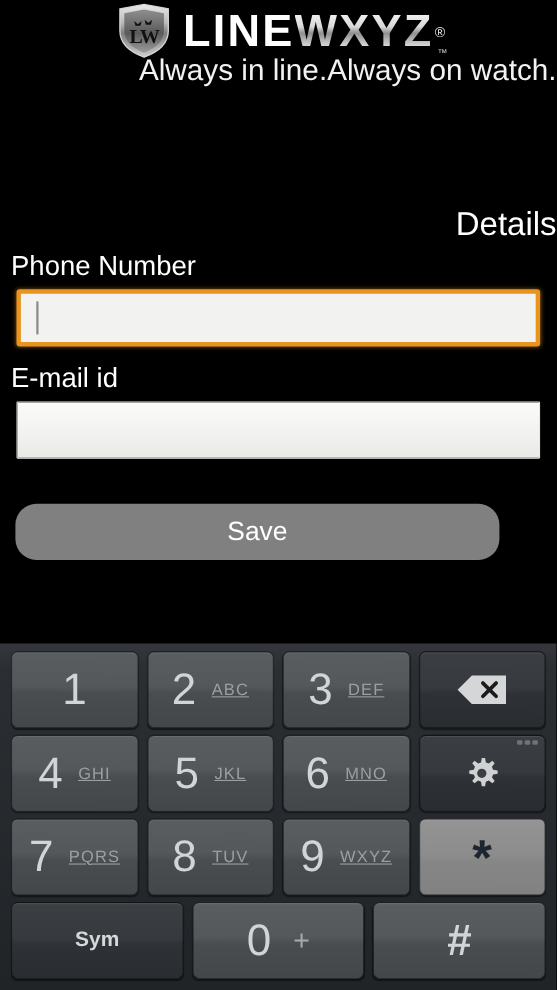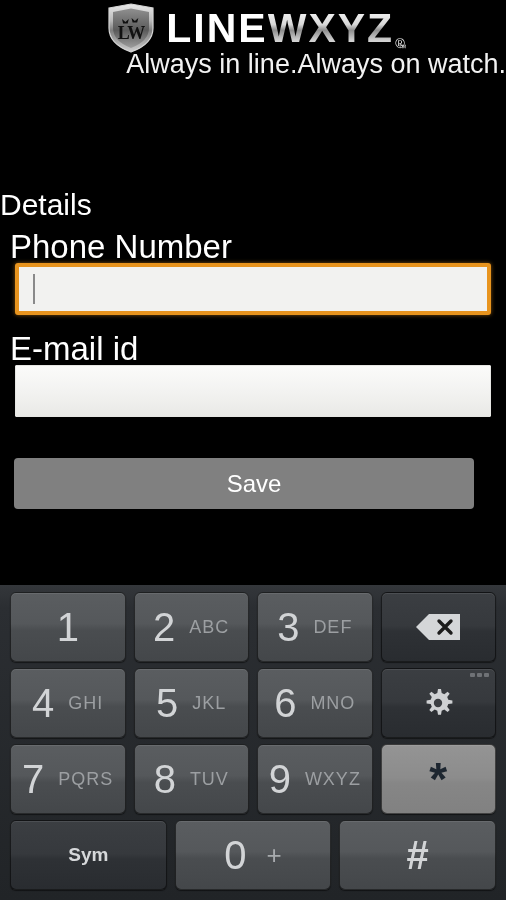--- a/index.html
+++ b/index.html
@@ -17,21 +17,21 @@
     position:relative;width:506px;height:90px;
   }
   .logo-row{
     position:absolute;left:0;top:2px;width:506px;height:52px;
     display:flex;align-items:center;justify-content:center;
   }
   .shield-wrap{
     width:62px;height:52px;position:relative;margin-right:4px;flex:0 0 auto;text-align:right;
   }
   .brand{
-    position:relative;display:flex;align-items:flex-end;
+    position:relative;display:flex;align-items:center;
     letter-spacing:1px;
   }
   .brand .line{
     font-size:41px;font-weight:bold;color:#ffffff;line-height:44px;
     letter-spacing:2px;
   }
   .brand .watch{
     font-size:41px;font-weight:bold;line-height:44px;letter-spacing:2px;
     background:linear-gradient(180deg,#ffffff 0%,#d8d8d8 42%,#8e8e8e 55%,#cfcfcf 78%,#efefef 100%);
     -webkit-background-clip:text;background-clip:text;color:transparent;
@@ -50,25 +50,25 @@
     position:relative;font-size:27px;color:#f2f2f2;letter-spacing:0px;
     line-height:30px;
   }
   .tagline .tm{
     position:absolute;right:-13px;top:-1px;font-size:9px;color:#d0d0d0;
   }
   
   .shield-wrap svg{display:block;}
   
   #title{
-    position:absolute;left:0;top:188px;width:506px;text-align:left;
+    position:absolute;left:0;top:188px;width:506px;text-align:right;
     font-size:30px;color:#ffffff;
   }
   .field-label{
-    position:absolute;left:10px;font-size:33px;color:#ffffff;
+    position:absolute;left:10px;font-size:25px;color:#ffffff;
   }
   #lbl-phone{top:228px;}
   #lbl-email{top:330px;}
   .input-box{
     position:absolute;left:15px;width:476px;box-sizing:border-box;
   }
   #phone-field{
     top:263px;height:52px;
     background:#f2f2f0;
     border:4px solid #e8941e;
@@ -79,23 +79,23 @@
   #phone-caret{
     width:2px;height:30px;background:#8a8a8a;margin-left:14px;
   }
   #email-field{
     top:365px;height:52px;
     background:linear-gradient(180deg,#fbfbfa 0%,#f1f1ef 60%,#e9e9e6 100%);
     border:1px solid #e6e6e3;border-radius:1px;
   }
   #save-button{
     position:absolute;left:14px;top:458px;width:440px;height:51px;
-    background:#808080;border:none;border-radius:4px;
+    background:#808080;border:none;border-radius:19px;
     color:#ffffff;font-size:24px;font-family:"Liberation Sans", sans-serif;
-    display:flex;align-items:center;justify-content:center;cursor:pointer;padding-left:20px;
+    display:flex;align-items:center;justify-content:center;cursor:pointer;
   }
   
   #keyboard{
     position:absolute;left:0;top:585px;width:506px;height:315px;
     background:linear-gradient(180deg,#34373b 0%,#2b2e32 7%,#212427 100%);
     padding-top:4px;box-sizing:border-box;
   }
   .kb-row{
     display:flex;height:76px;padding:0 6px;box-sizing:border-box;
   }
@@ -115,21 +115,21 @@
     background:linear-gradient(180deg,#3b3e42 0%,#36393d 48%,#2e3135 56%,#292c30 100%);
   }
   
   .key.hi{
     background:linear-gradient(180deg,#949494 0%,#8c8c8c 48%,#868686 56%,#818181 100%);
   }
   .key .glyph{
     font-size:40px;color:#d2d4d6;font-weight:300;line-height:40px;
   }
   .key .sub{
-    font-size:18px;color:#9c9fa2;margin-left:14px;letter-spacing:1px;
+    font-size:15px;color:#9c9fa2;margin-left:14px;letter-spacing:1px;text-decoration:underline;
   }
   .key .plus{
     font-size:26px;color:#a7aaad;margin-left:20px;line-height:26px;
   }
   .key .word{
     font-size:21px;color:#d6d8da;font-weight:bold;
   }
   .key .word.small{font-size:19px;}
   .key .hash{
     font-size:40px;color:#d2d4d6;font-weight:bold;line-height:40px;

